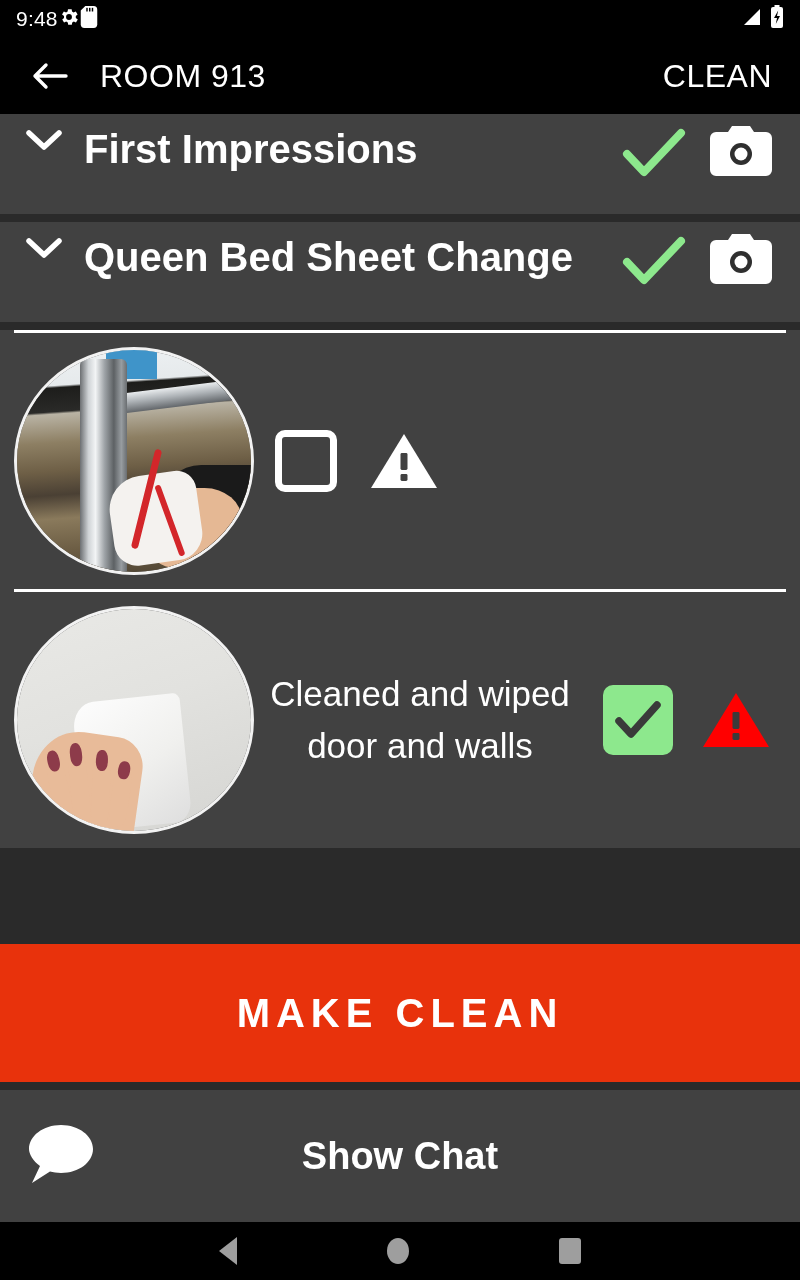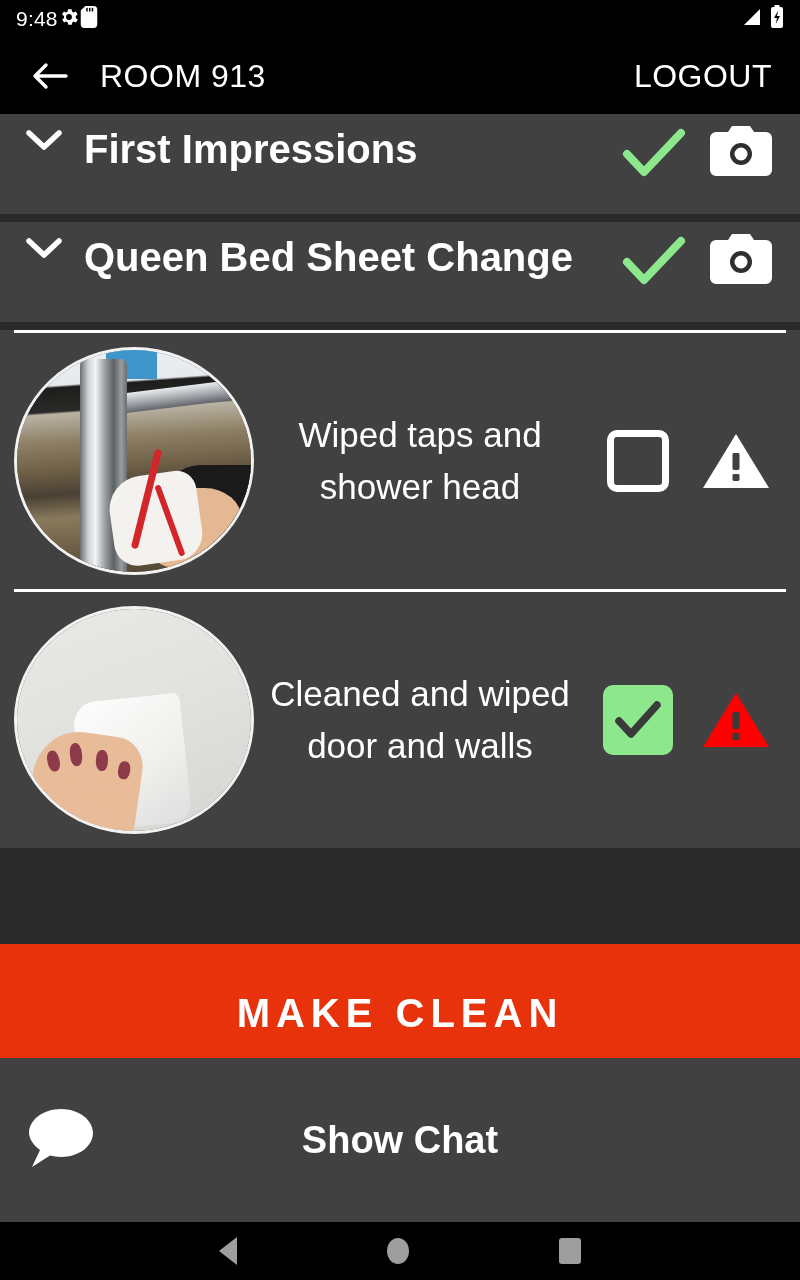--- a/index.html
+++ b/index.html
@@ -75,21 +75,21 @@
     display: flex; align-items: center; justify-content: center;
   }
 
   
   .make-clean {
     position: absolute; left: 0; right: 0; bottom: 198px; height: 138px;
     display: flex; align-items: center; justify-content: center;
     color: #fff; font-size: 40px; font-weight: bold; letter-spacing: 6px;
   }
   .chatbar {
-    position: absolute; left: 0; right: 0; bottom: 58px; height: 164px;
+    position: absolute; left: 0; right: 0; bottom: 58px; height: 132px;
     background: #414141; display: flex; align-items: center; padding: 5px 24px;
   }
   .chat-icon { width: 74px; flex: none; }
   .chat-label {
     flex: 1; text-align: center; color: #fff; font-size: 38px; font-weight: bold;
     margin-right: 74px;
   }
   .navbar {
     position: absolute; left: 0; right: 0; bottom: 0; height: 58px; background: #000;
     display: flex; align-items: center; justify-content: center; gap: 150px;
@@ -170,21 +170,21 @@
     </div>
   </div>
 
   <div class="appbar">
     <span class="back-arrow">
       <svg width="46" height="40" viewBox="0 0 46 40">
           <path fill="none" stroke="#fff" stroke-width="3.4" stroke-linecap="round" stroke-linejoin="round" d="M38 20H7M18 9L7 20l11 11"></path>
         </svg>
     </span>
     <span class="appbar-title">ROOM 913</span>
-    <span class="logout">LOGOUT</span>
+    <span class="logout">CLEAN</span>
   </div>
 
   <div class="content">
 
     <div class="section">
       <div class="section-header">
         <span class="chev">
           <svg width="44" height="30" viewBox="0 0 44 30">
               <path fill="none" stroke="#fff" stroke-width="5.5" stroke-linecap="round" stroke-linejoin="round" d="M7 9l15 14L37 9"></path>
             </svg>
@@ -238,21 +238,20 @@
             <span class="sky"></span>
             <span class="spout"></span>
             <span class="pole"></span>
             <span class="sleeve"></span>
             <span class="hand"></span>
             <span class="cloth"></span>
             <span class="cord"></span>
             <span class="cord2"></span>
           </span>
         </span>
-        <span class="task-label">Wiped taps and shower head</span>
         <span class="task-check">
           <span class="checkbox-empty"></span>
         </span>
         <span class="task-warn">
           <svg width="70" height="60" viewBox="0 0 70 60">
               <path fill="#ffffff" d="M35 3L68 57H2z"></path>
               <rect x="31.5" y="22" width="7" height="17" rx="1.4" fill="#414141"></rect>
               <rect x="31.5" y="43" width="7" height="7" rx="1.4" fill="#414141"></rect>
             </svg>
         </span>

